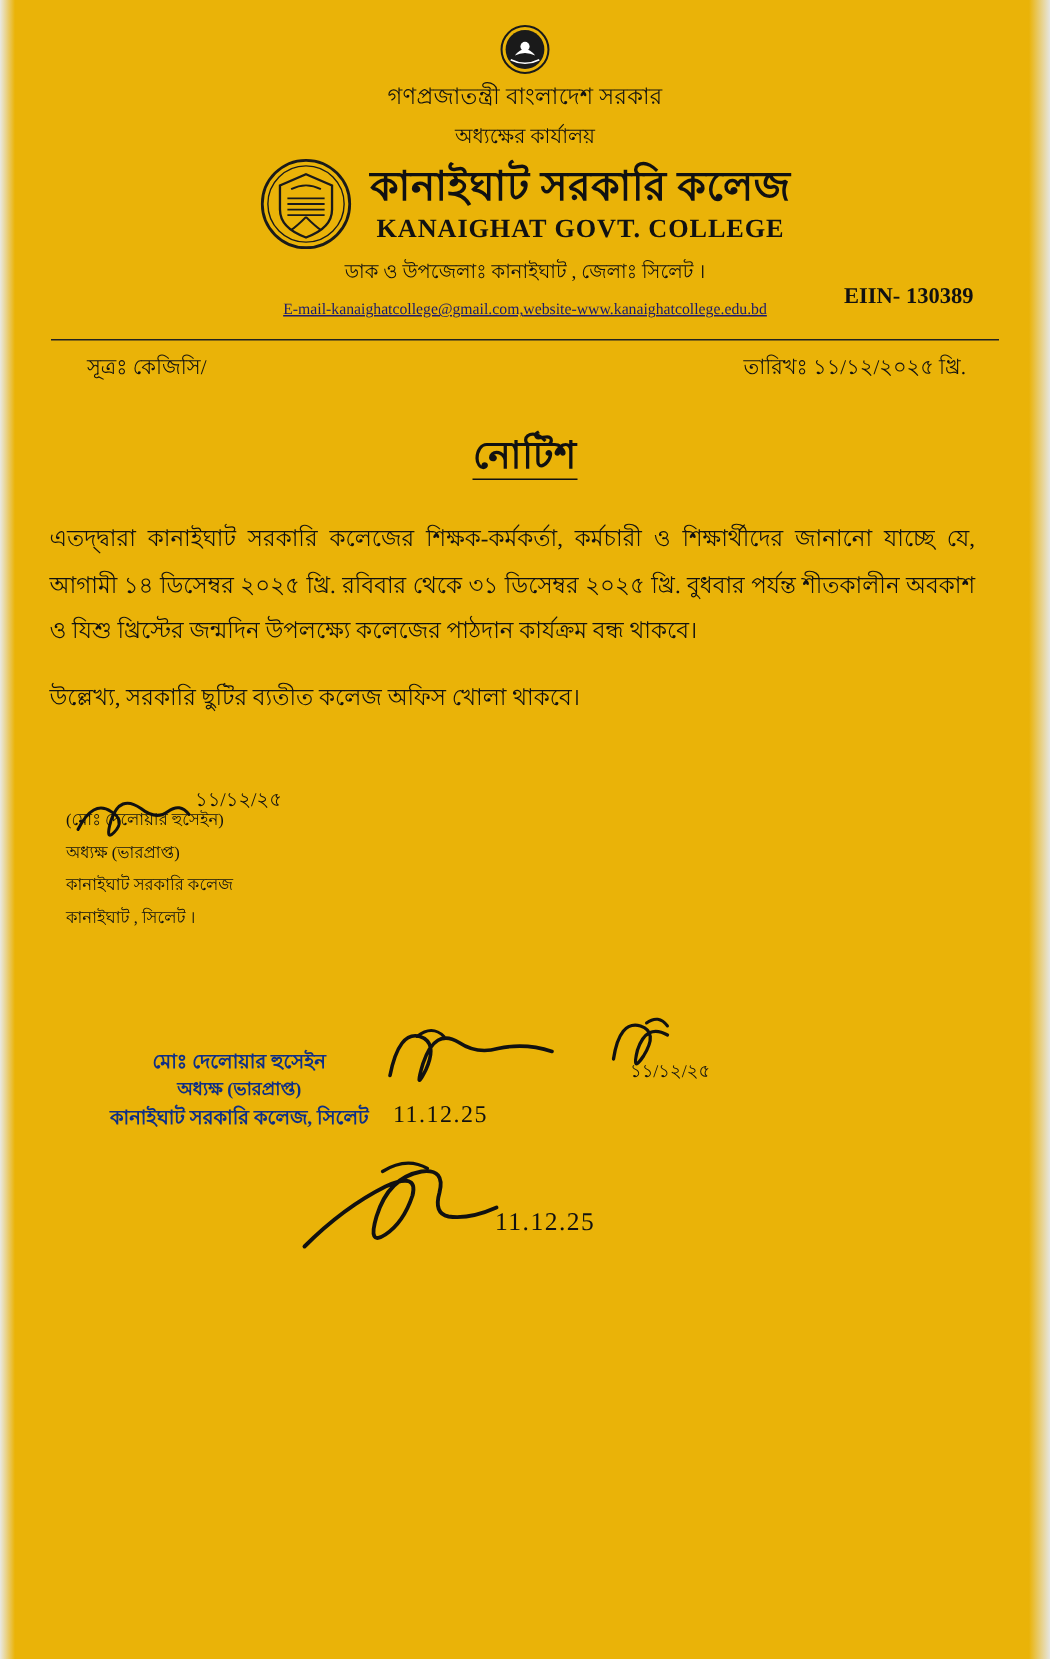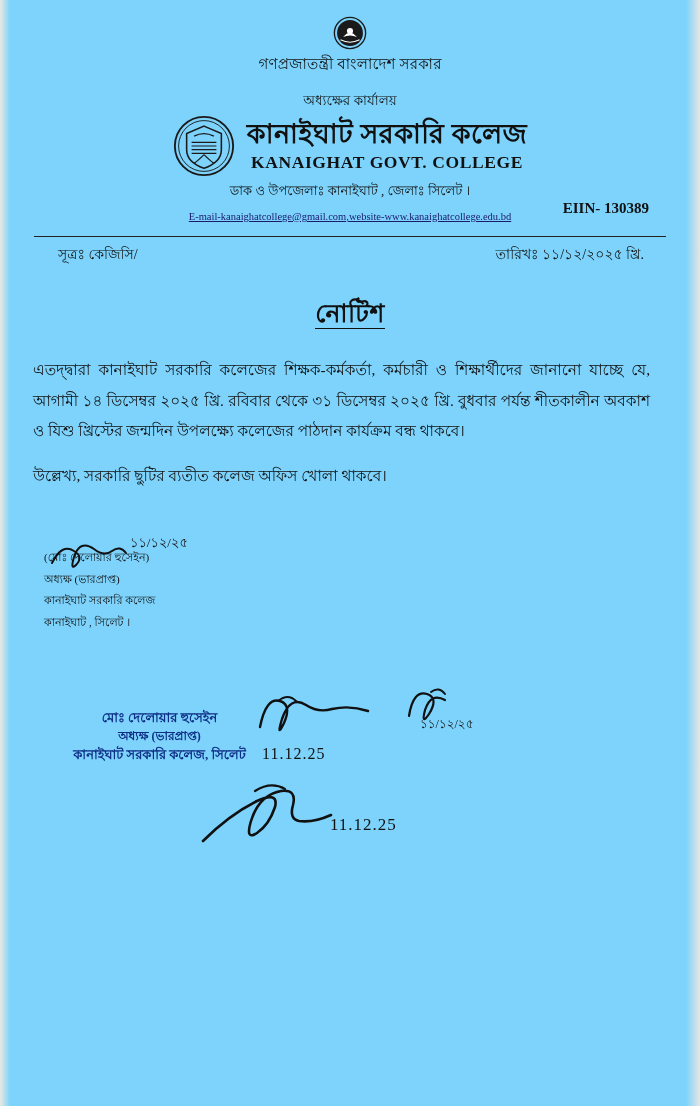--- a/index.html
+++ b/index.html
@@ -11,21 +11,21 @@
     height: 1106px;
     background: #ffffff;
     font-family: "Liberation Serif", serif;
     color: #111111;
     position: relative;
     overflow: hidden;
   }
   .page {
     position: absolute;
     inset: 0;
-    background: #7dd3fc;
+    background: #eab308;
   }
   
   .page::before {
     content: "";
     position: absolute;
     left: 0; top: 0; bottom: 0;
     width: 10px;
     background: linear-gradient(to right, #e9e9e4, rgba(255,255,255,0));
     pointer-events: none;
   }
@@ -49,21 +49,21 @@
     margin: 0 auto 2px;
     display: block;
   }
   .gov-line {
     font-size: 15px;
     letter-spacing: .2px;
     margin-top: 1px;
   }
   .office-line {
     font-size: 13.5px;
-    margin-top: 13px;
+    margin-top: 3px;
   }
   .title-row {
     display: flex;
     align-items: center;
     justify-content: center;
     gap: 12px;
     margin-top: 2px;
   }
   .logo {
     width: 62px;

